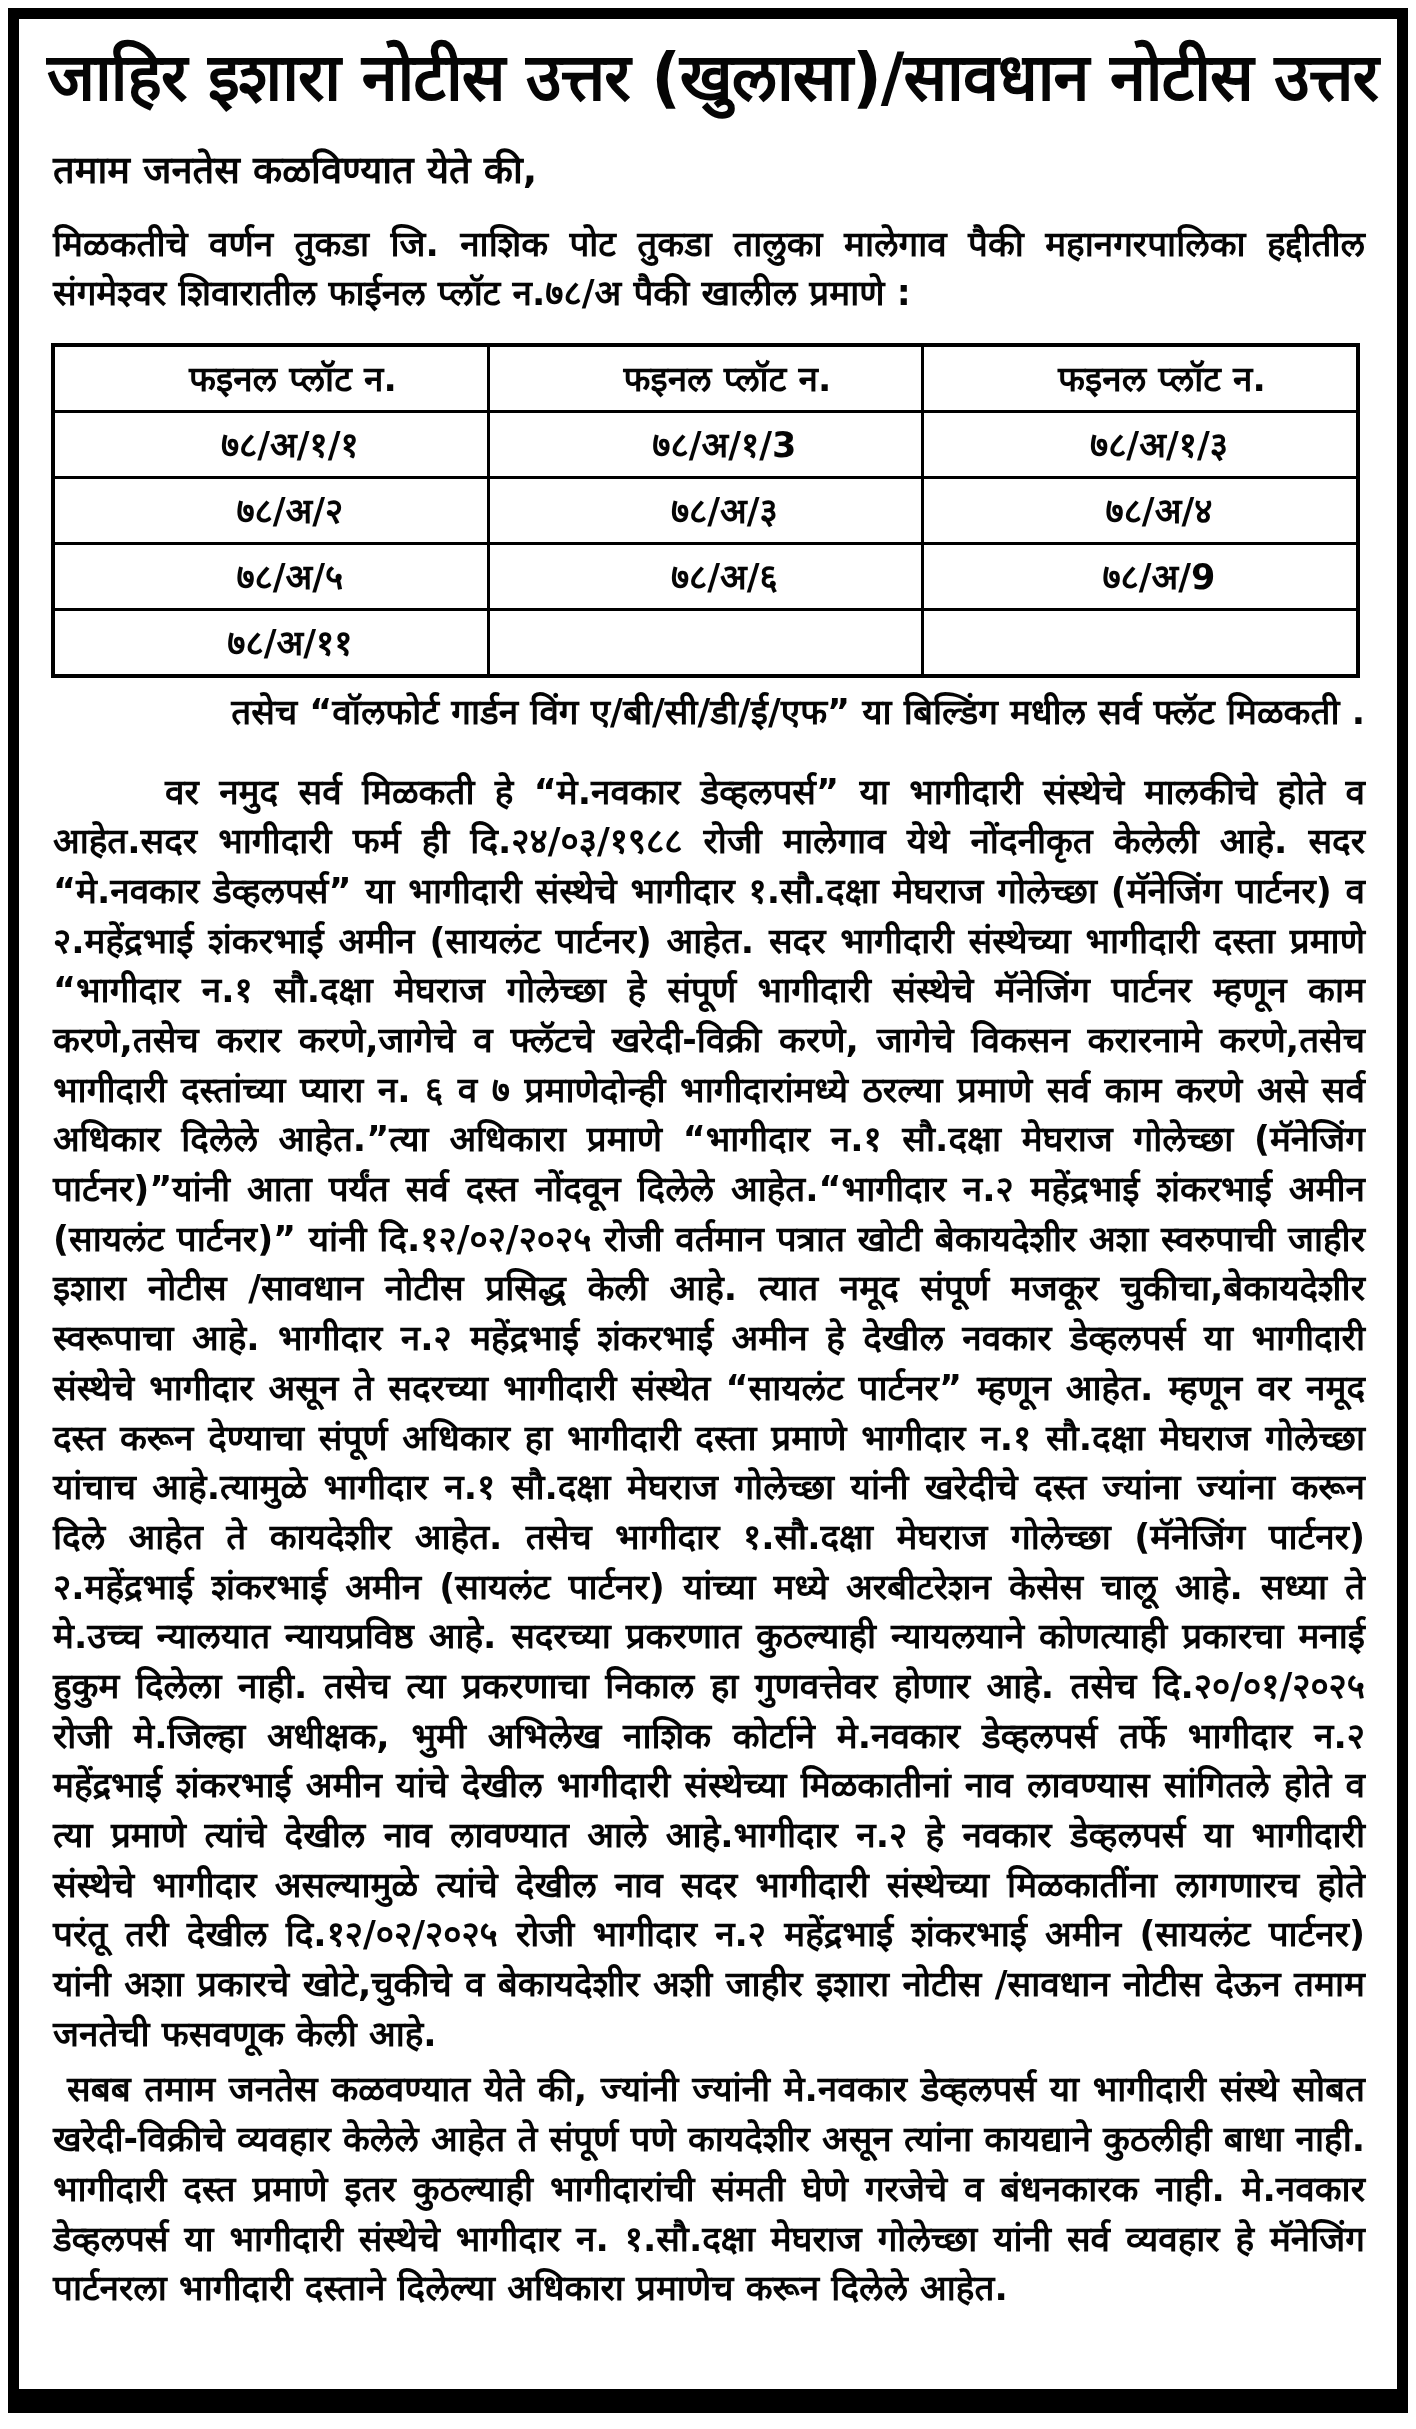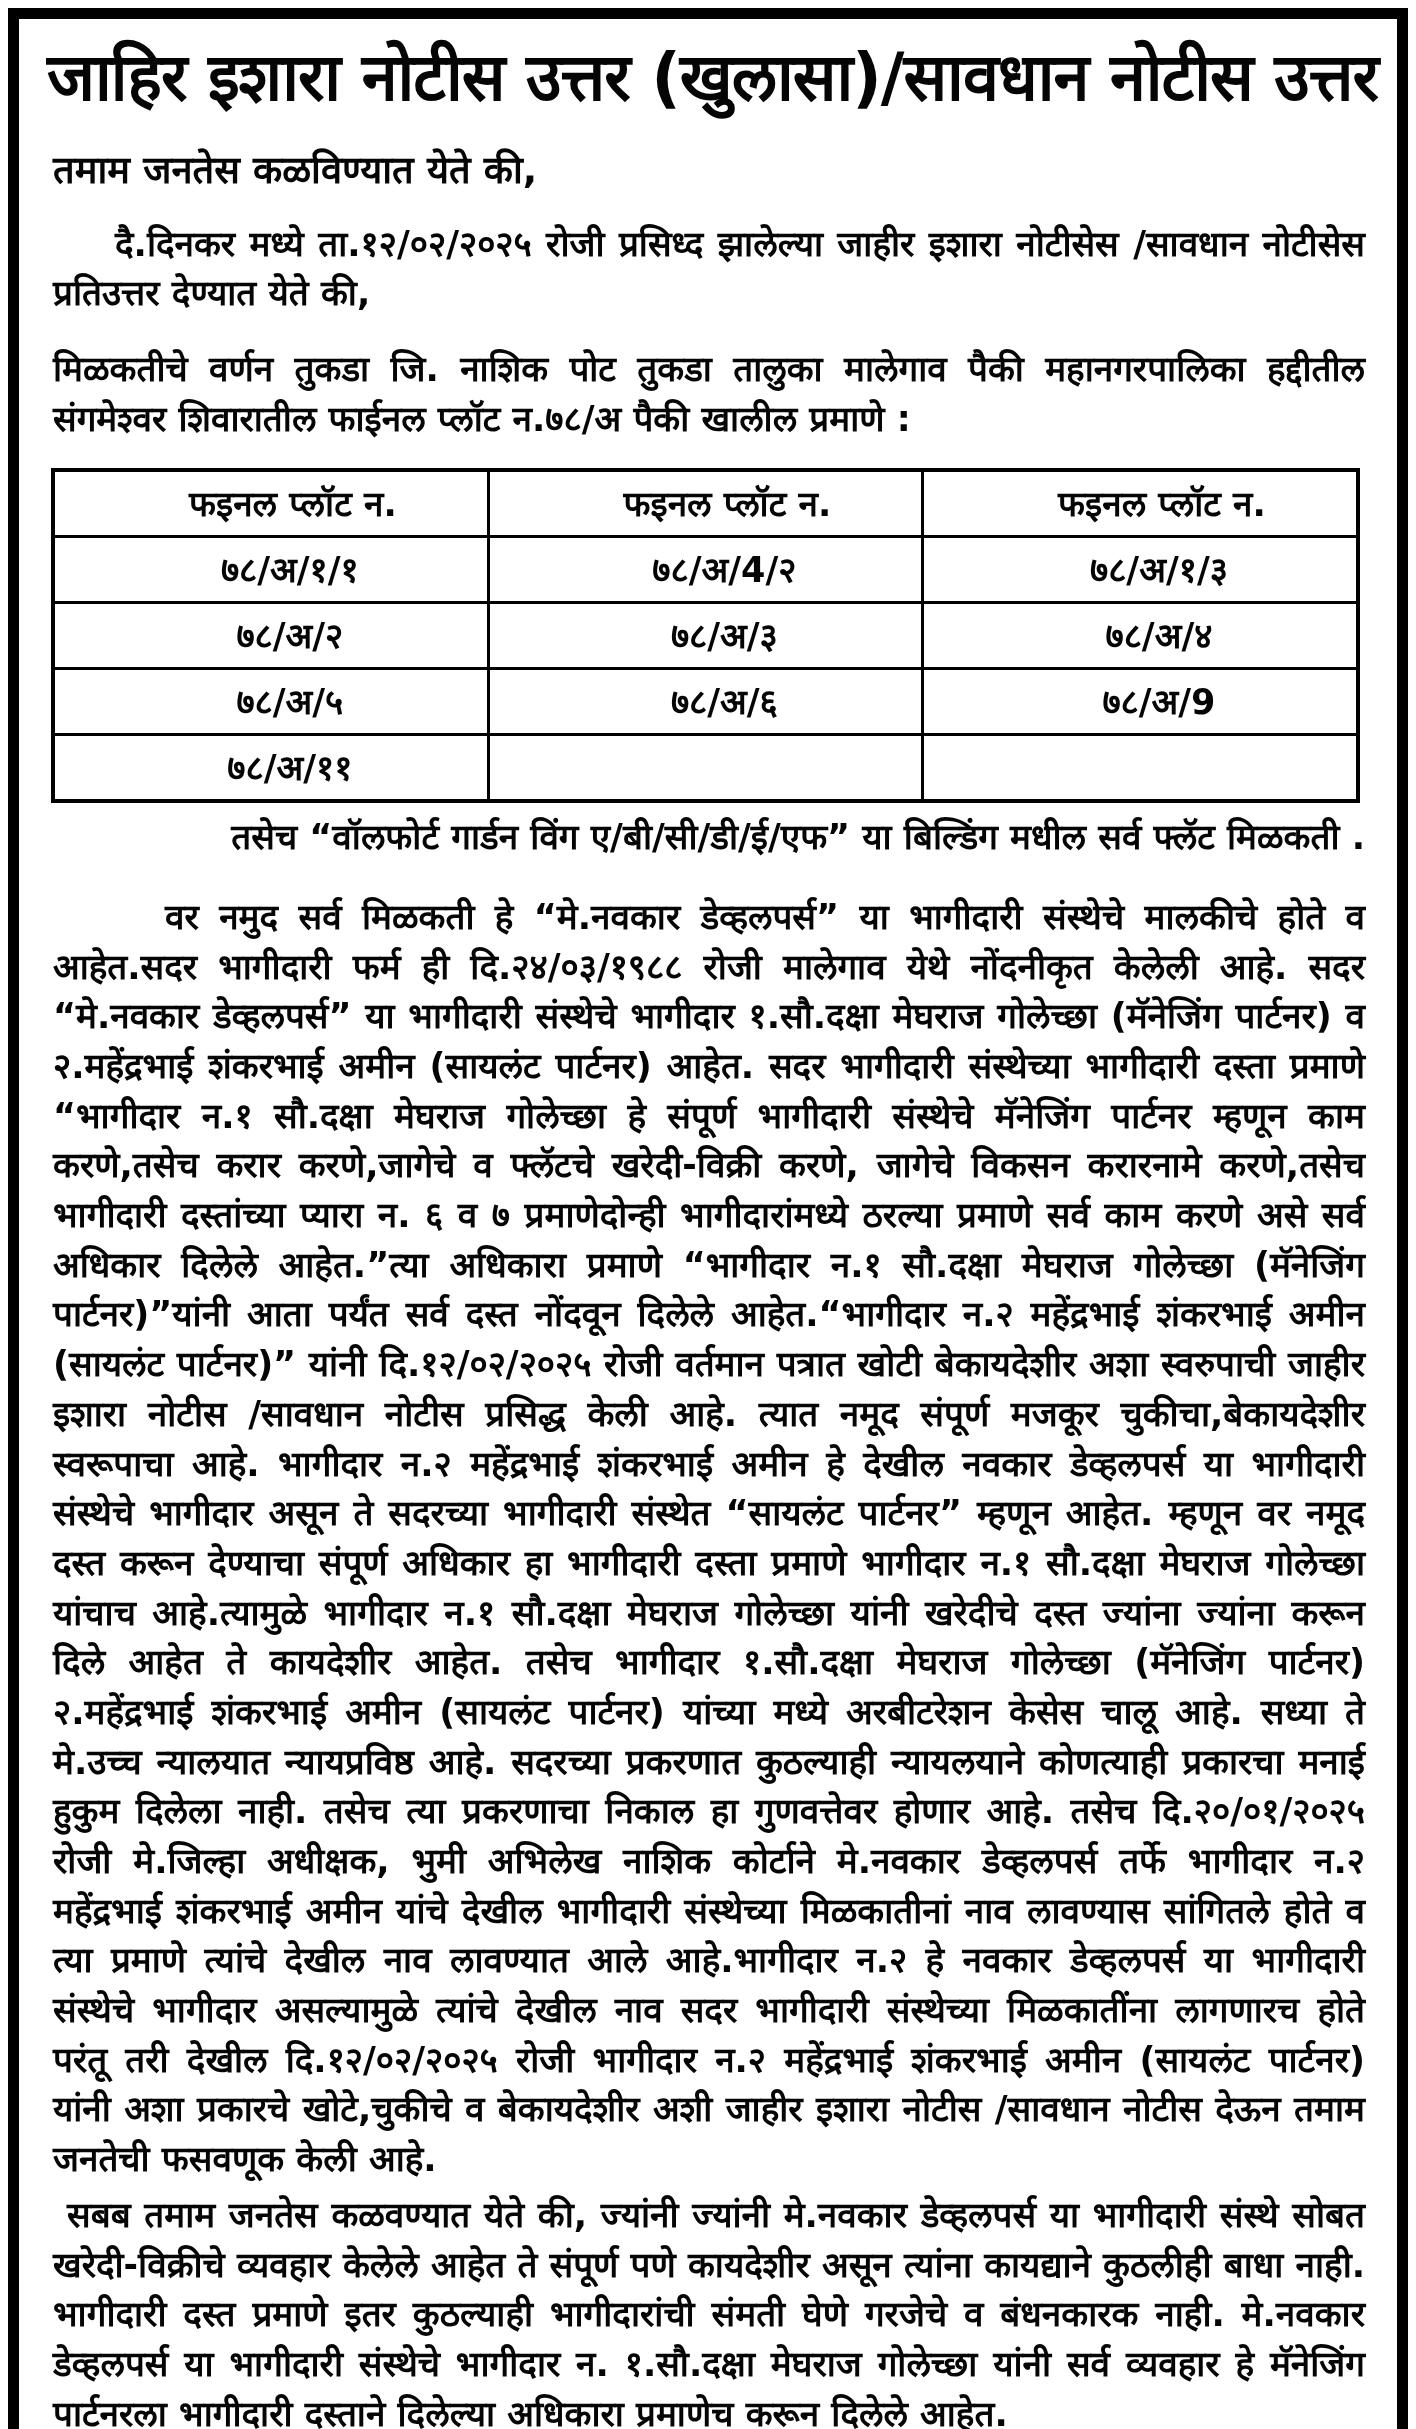--- a/index.html
+++ b/index.html
@@ -70,36 +70,35 @@
 </style>
 </head>
 <body>
 
 <div class="frame">
 
   <h1 class="title">जाहिर इशारा नोटीस उत्तर (खुलासा)/सावधान नोटीस उत्तर (खुलासा)</h1>
 
   <p class="salutation">तमाम जनतेस कळविण्यात येते की,</p>
 
-  <p class="para reply">दै.दिनकर मध्ये ता.१२/०२/२०२५ रोजी प्रसिध्द झालेल्या जाहीर इशारा नोटीसेस  /सावधान नोटीसेस प्रतिउत्तर देण्यात येते की,</p>
 
   <p class="para property">मिळकतीचे वर्णन तुकडा जि. नाशिक पोट तुकडा तालुका मालेगाव पैकी महानगरपालिका हद्दीतील संगमेश्वर शिवारातील फाईनल प्लॉट न.७८/अ पैकी खालील प्रमाणे :</p>
 
   <table class="plots">
     <thead>
       <tr>
         <th>फइनल प्लॉट न.</th>
         <th>फइनल प्लॉट न.</th>
         <th>फइनल प्लॉट न.</th>
       </tr>
     </thead>
     <tbody>
       <tr>
         <td>७८/अ/१/१</td>
-        <td>७८/अ/4/२</td>
+        <td>७८/अ/१/3</td>
         <td>७८/अ/१/३</td>
       </tr>
       <tr>
         <td>७८/अ/२</td>
         <td>७८/अ/३</td>
         <td>७८/अ/४</td>
       </tr>
       <tr>
         <td>७८/अ/५</td>
         <td>७८/अ/६</td>

